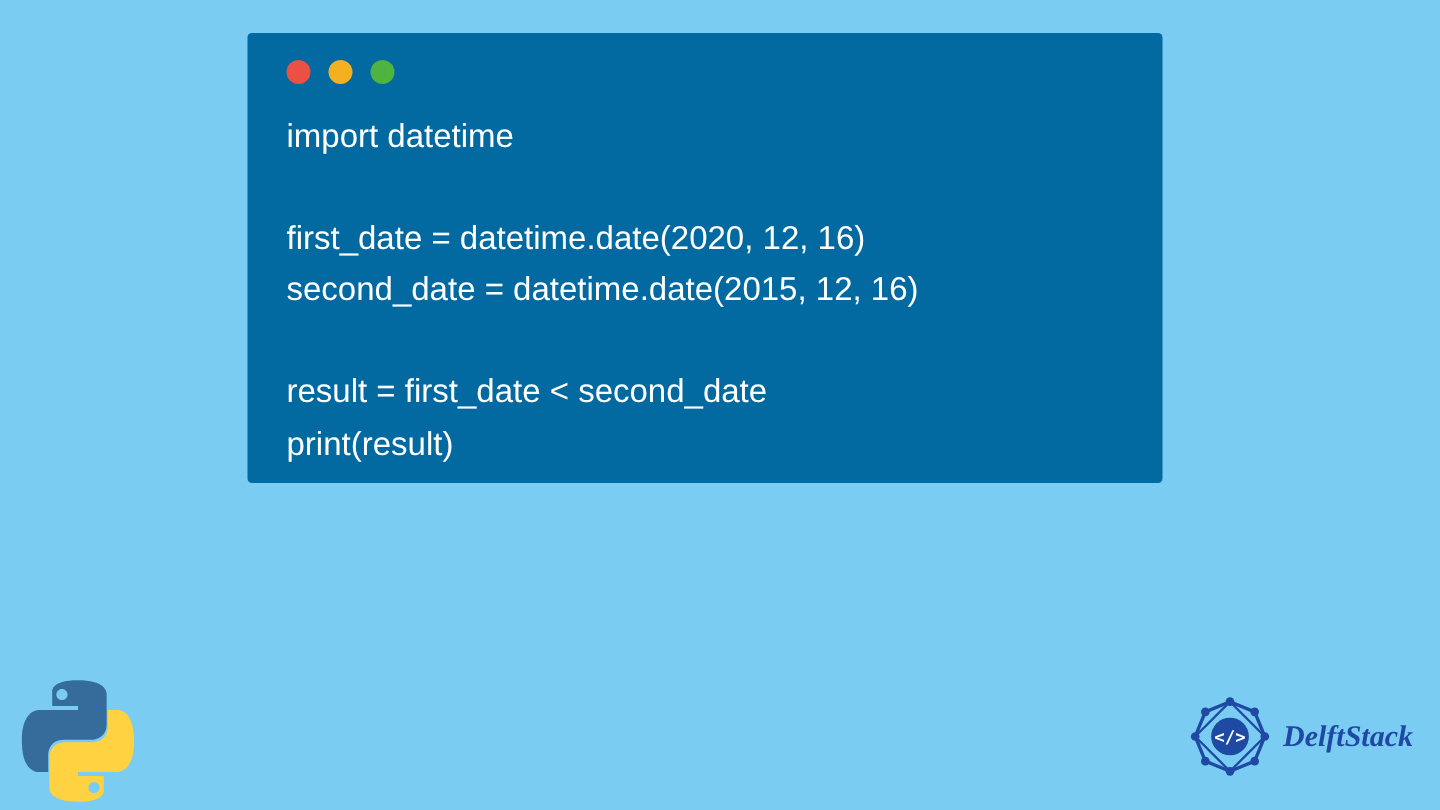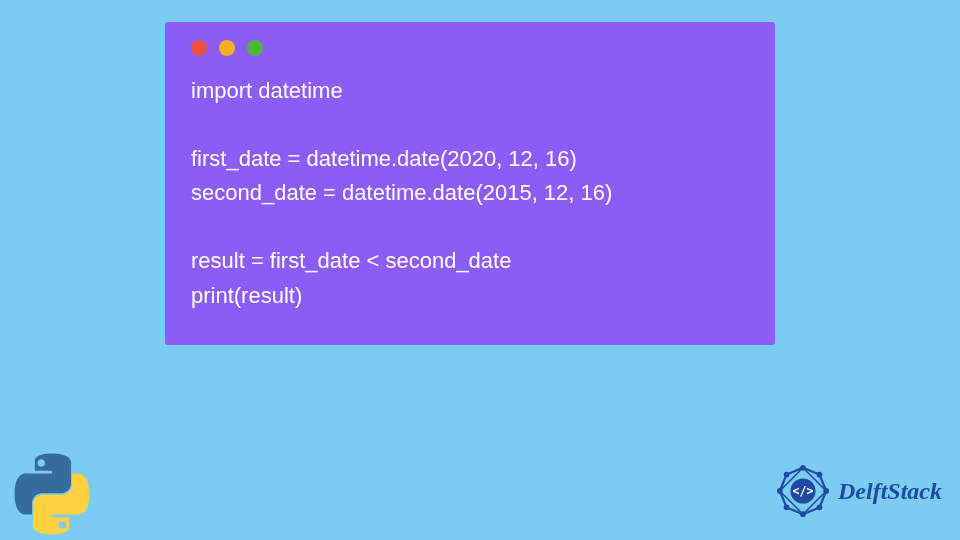--- a/index.html
+++ b/index.html
@@ -9,23 +9,23 @@
     background: #7accf2;
     font-family: -apple-system, BlinkMacSystemFont, "Segoe UI", Helvetica, Arial, sans-serif;
     position: relative;
     overflow: hidden;
   }
   .code-window {
     position: absolute;
     left: 165px;
     top: 22px;
     width: 610px;
-    background: #8b5cf6;
+    background: #0369a1;
     border-radius: 3px;
-    padding: 18px 26px 32px 26px;
+    padding: 18px 26px 9px 26px;
   }
   .traffic-lights {
     display: flex;
     gap: 12px;
     margin-bottom: 18px;
   }
   .traffic-light {
     width: 16px;
     height: 16px;
     border-radius: 50%;
@@ -55,21 +55,21 @@
     display: flex;
     align-items: center;
     gap: 6px;
   }
   .delft-badge {
     width: 58px;
     height: 58px;
   }
   .delft-text {
     font-family: Georgia, "Times New Roman", serif;
-    font-size: 24px;
+    font-size: 20px;
     color: #1f4aa3;
     font-weight: 600;
     font-style: italic;
   }
 </style>
 </head>
 <body>
 
 <div class="code-window">
   <div class="traffic-lights">

